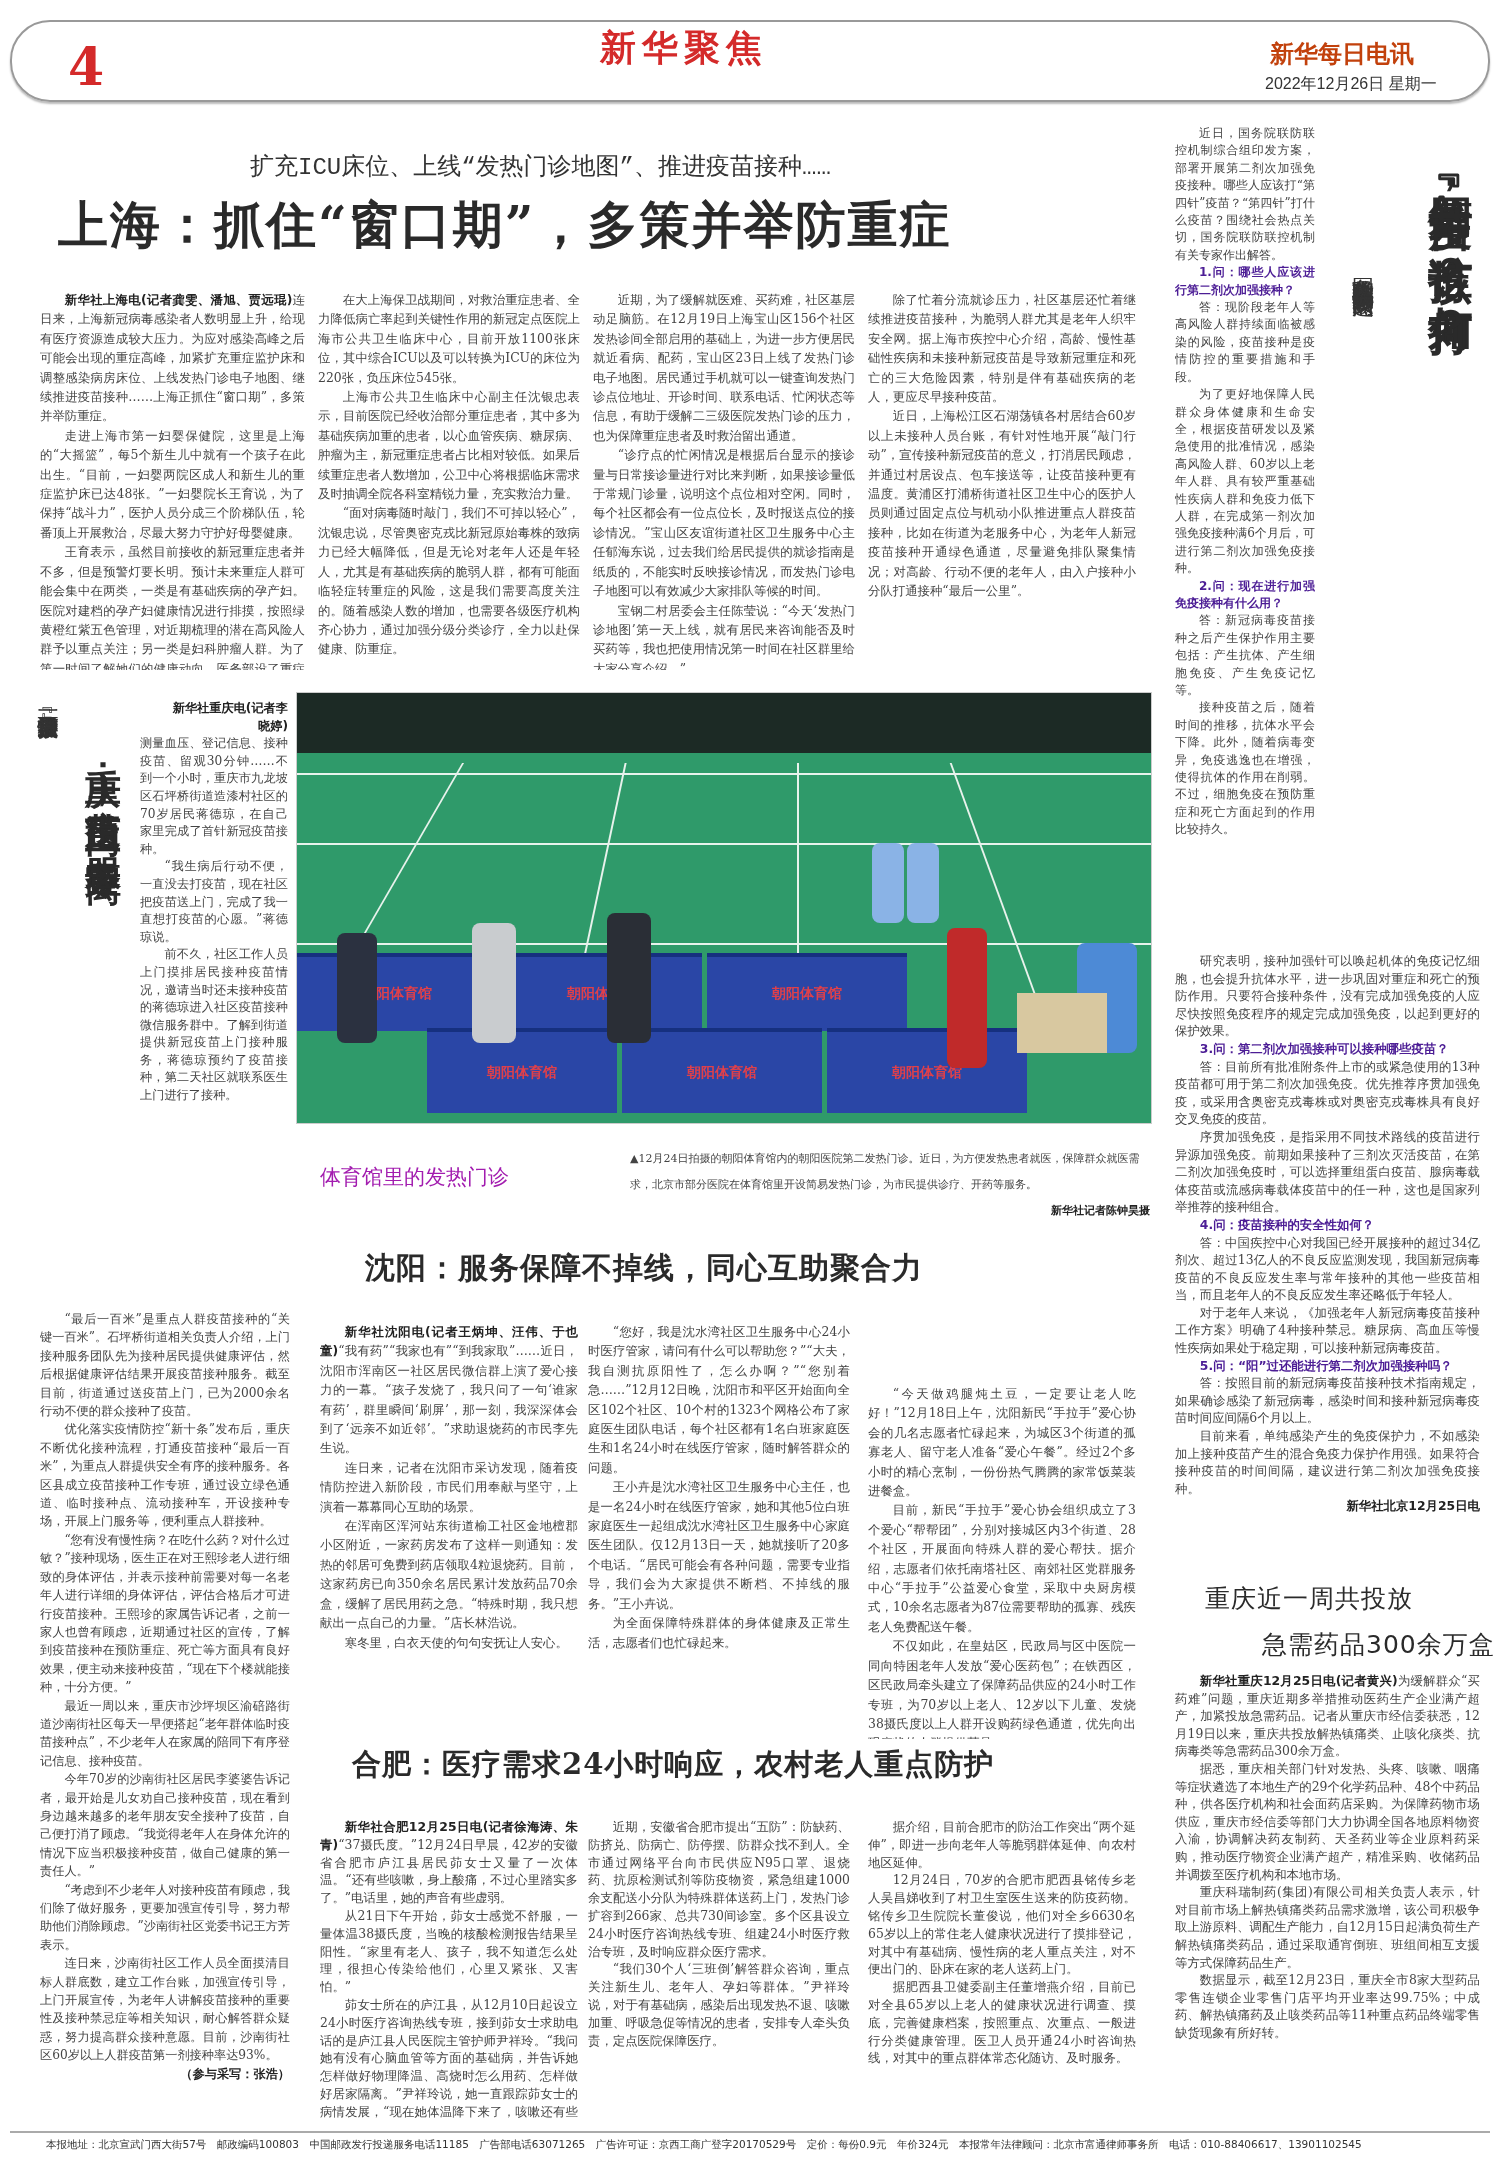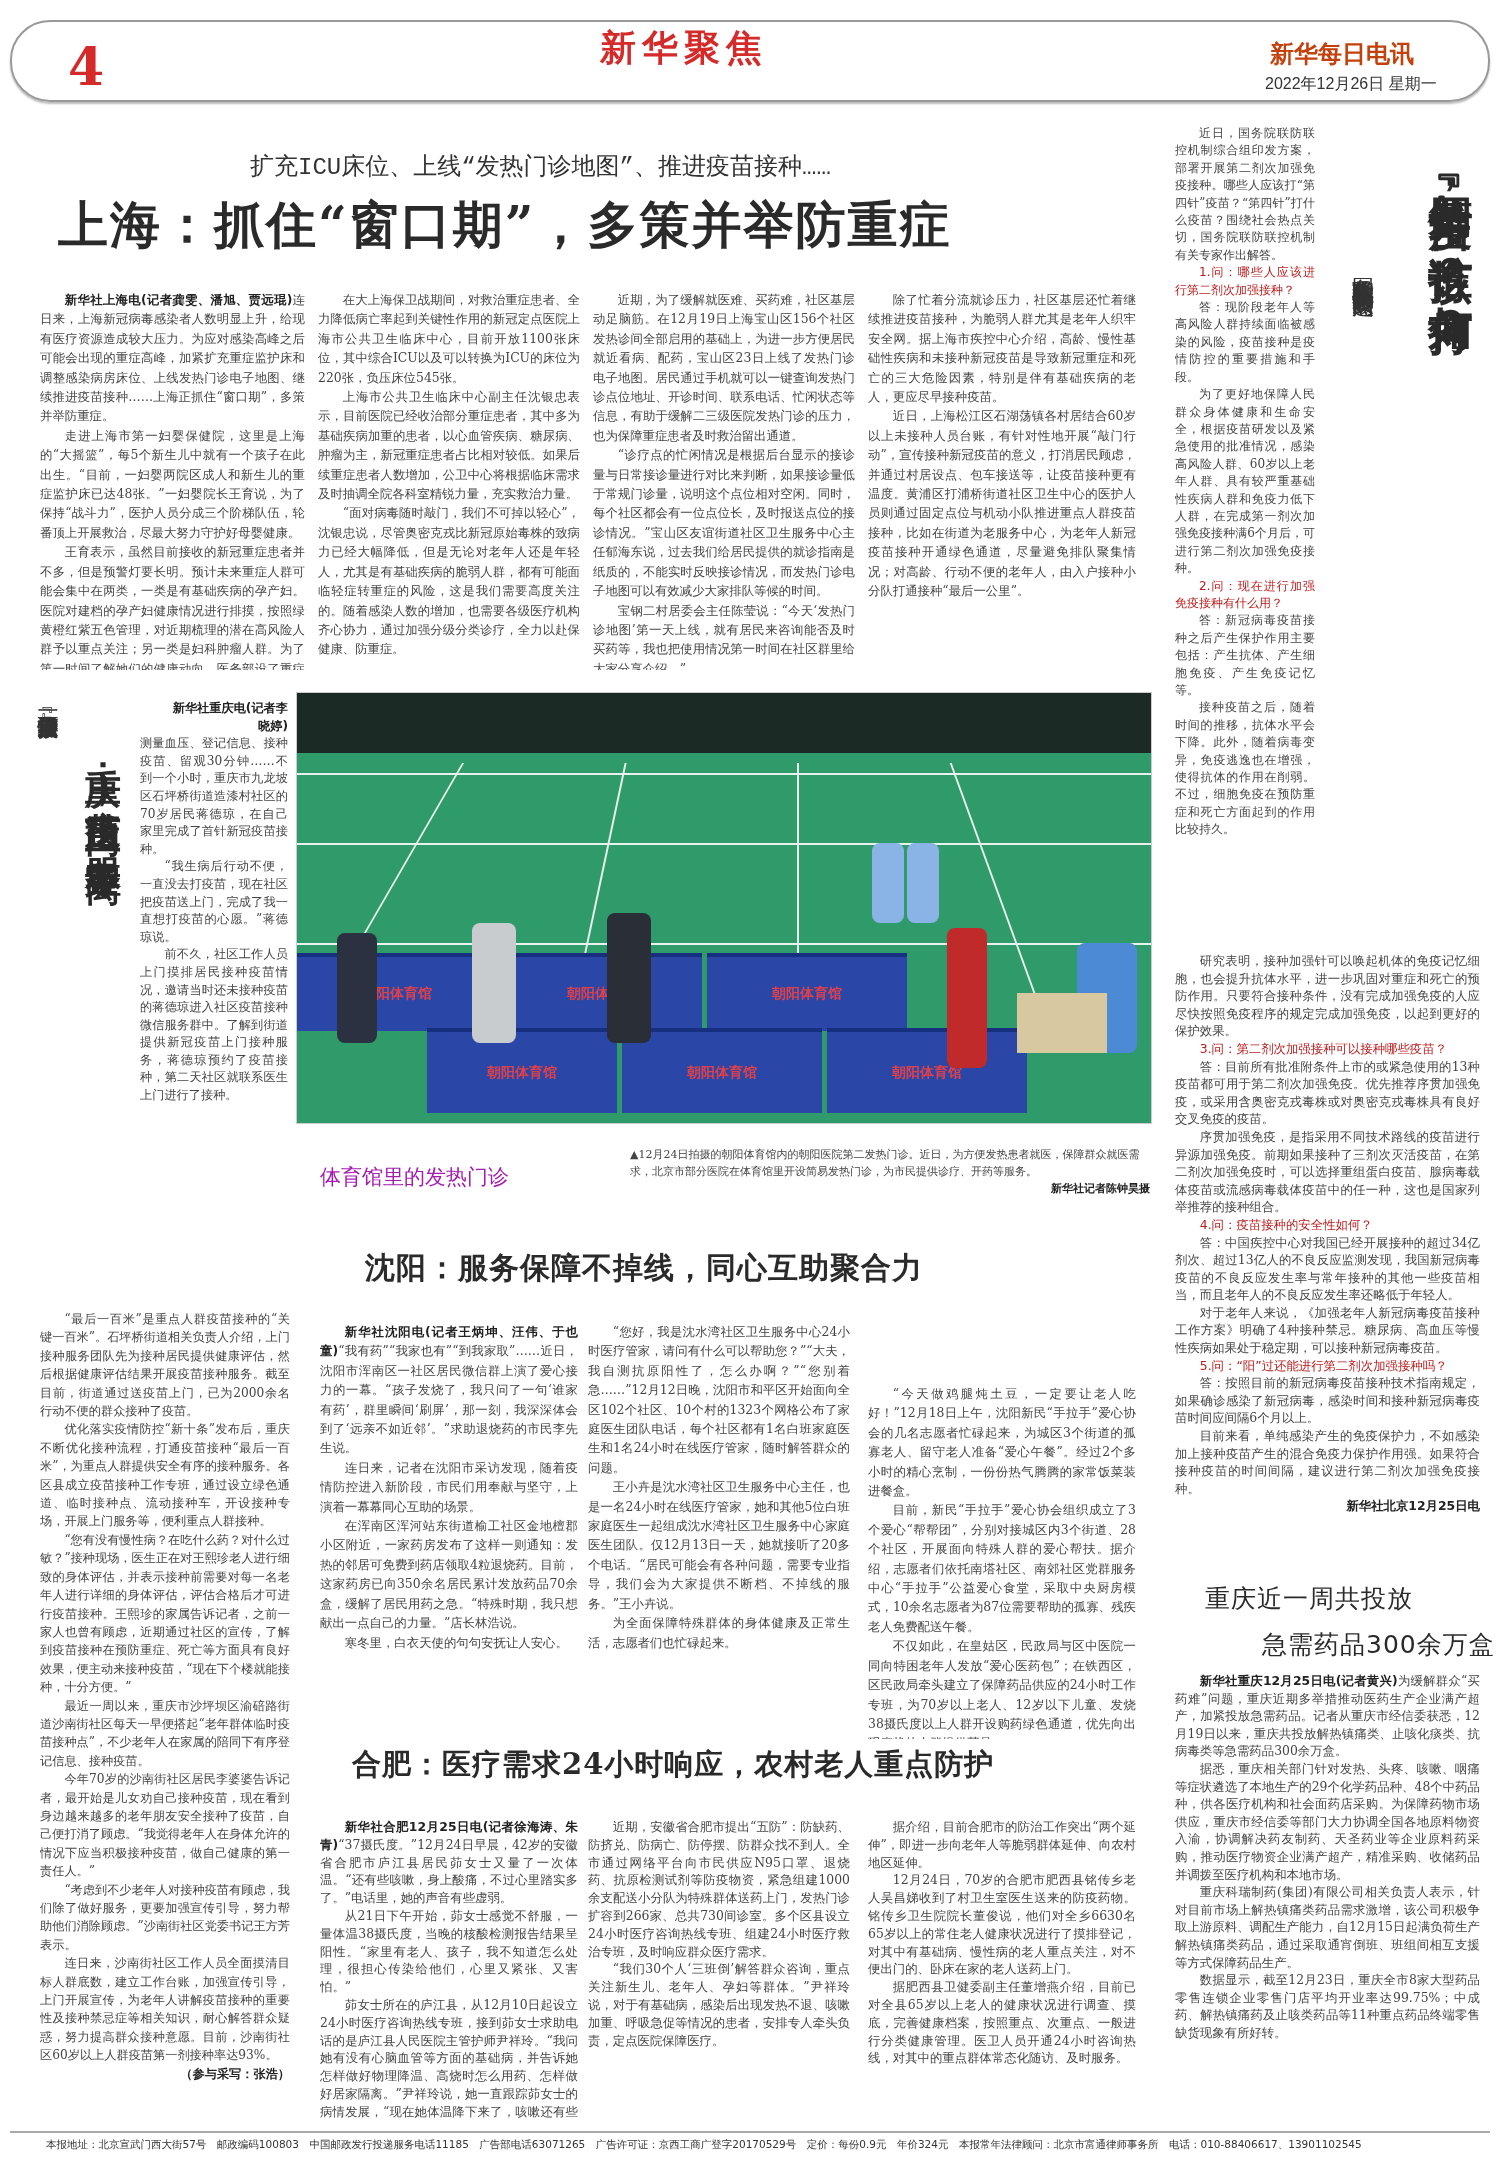--- a/index.html
+++ b/index.html
@@ -16,23 +16,23 @@
 .col p{text-indent:2em}
 .col b{font-family:"DejaVu Sans",sans-serif;color:#222}
 .vtitle{writing-mode:vertical-rl;font-family:"DejaVu Serif",serif;font-weight:bold;color:#2a2a2a}
 .vsub{writing-mode:vertical-rl;font-family:"DejaVu Sans",sans-serif;color:#333}
 .photo{left:296px;top:692px;width:856px;height:432px;background:#2f9a6a;overflow:hidden;border:1px solid #ccc}
 .photo .curtain{position:absolute;left:0;top:0;width:100%;height:60px;background:#1c2a25}
 .photo .court-line{position:absolute;background:#e8f2ec}
 .photo .banner{position:absolute;background:#2a46a6;color:#e0404a;font-weight:bold;font-size:14px;display:flex;align-items:center;justify-content:center;border-top:4px solid #16307f}
 .photo .person{position:absolute;border-radius:8px}
 .cap-title{left:320px;top:1163px;font-family:"DejaVu Sans",sans-serif;font-size:21px;color:#a21caf}
-.cap-text{left:630px;top:1146px;width:520px;font-size:11px;line-height:17px;color:#444}
+.cap-text{left:630px;top:1146px;width:520px;font-size:11px;line-height:26px;color:#444}
 .sub-head{font-family:"DejaVu Serif",serif;font-weight:bold;color:#2a2a2a;letter-spacing:1px}
-.qa-q{font-family:"DejaVu Sans",sans-serif;font-weight:normal;color:#b91c1c}
+.qa-q{font-family:"DejaVu Sans",sans-serif;font-weight:bold;color:#4c1d95}
 .footer-line{left:10px;top:2131px;width:1480px;border-top:2px solid #aaa}
 .footer{left:46px;top:2138px;font-family:"DejaVu Sans",sans-serif;font-size:10.5px;color:#333;white-space:nowrap}
 </style>
 </head>
 <body>
 
 <div class="abs masthead"></div>
 <div class="abs page-num">4</div>
 <div class="abs section-title">新华聚焦</div>
 <div class="abs paper-name">新华每日电讯</div>

